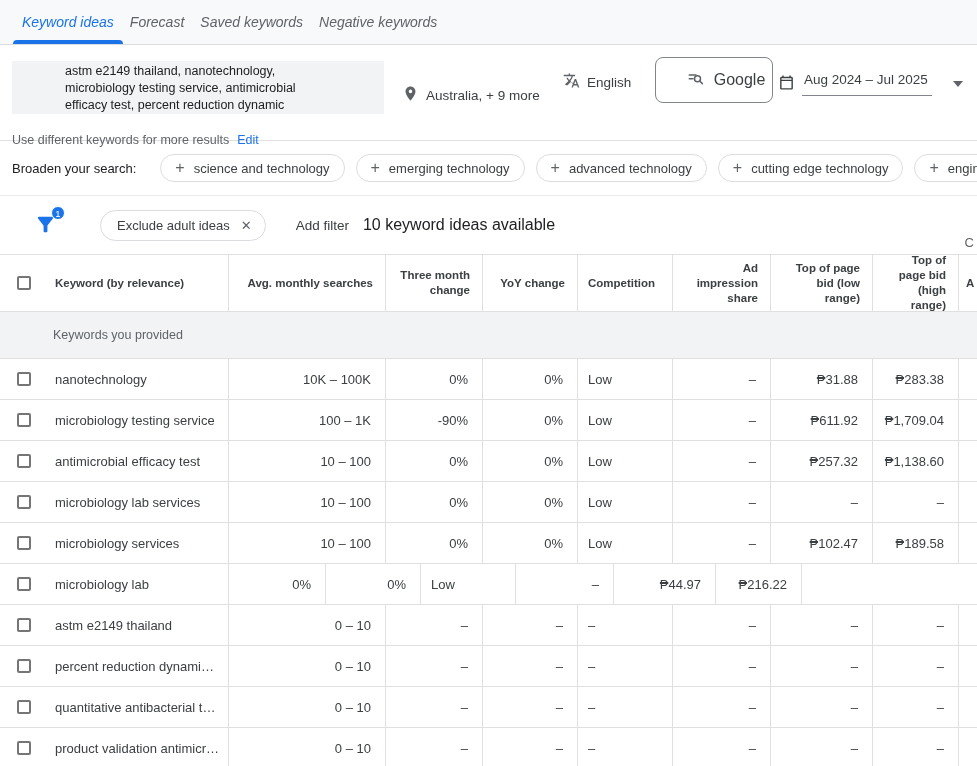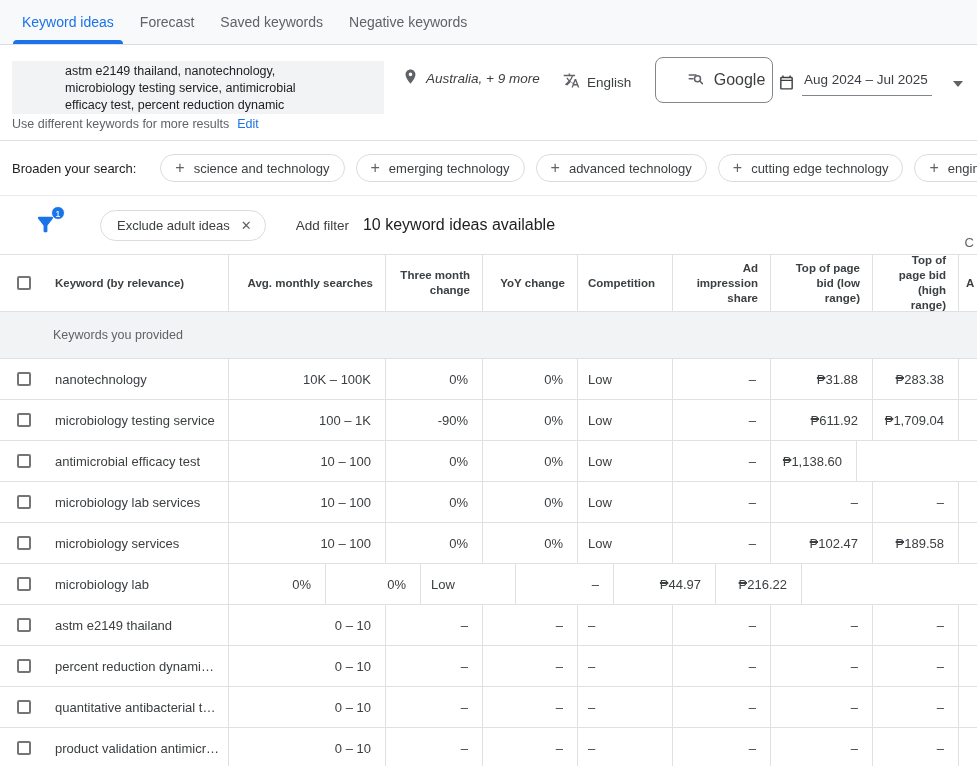--- a/index.html
+++ b/index.html
@@ -6,43 +6,43 @@
   html,body { width:977px; height:766px; }
   body {
     font-family:"Liberation Sans","DejaVu Sans",sans-serif;
     color:#3c4043; background:#fff; overflow:hidden;
   }
   .app { position:relative; width:977px; height:766px; overflow:hidden; }
 
   
   .tabbar {
     height:45px; background:#f8f9fa; border-bottom:1px solid #dadce0;
-    display:flex; align-items:stretch; padding-left:22px; gap:26px;
+    display:flex; align-items:stretch; padding-left:22px; gap:16px;font-style:italic;
   }
   .tab {
     display:flex; align-items:center; font-size:14px; font-weight:500;
     color:#5f6368; position:relative; cursor:pointer; white-space:nowrap;
   }
   .tab.active { color:#1a73e8; }
   .tab.active::after {
     content:""; position:absolute; left:-9px; right:-9px; bottom:0;
     height:4px; background:#1a73e8; border-radius:4px 4px 0 0;
   }
 
   
   .settings { position:relative; height:96px; border-bottom:1px solid #e0e0e0; background:#fff; }
   .kw-box {
     position:absolute; left:12px; top:16px; width:372px; height:53px;
     background:#f1f3f4; font-size:12.5px; line-height:17px; color:#202124;
     padding:2px 8px 0 53px; overflow:hidden;
   }
-  .kw-hint { position:absolute; left:12px; top:72px; font-size:12.5px; color:#5f6368; }
+  .kw-hint { position:absolute; left:12px; top:88px; font-size:12.5px; color:#5f6368; }
   .kw-hint .edit { color:#1a73e8; margin-left:8px; cursor:pointer; }
   .set-item { position:absolute; display:flex; align-items:center; gap:7px; font-size:13.5px; color:#3c4043; }
-  .set-loc  { left:402px; top:23px;font-style:italic; }
+  .set-loc  { left:402px; top:40px; }
   .set-lang { left:563px; top:27px; }
   .network-btn {
     position:absolute; left:655px; top:12px; width:118px; height:46px;
     border:1px solid #80868b; border-radius:8px; background:#fff;
     display:flex; align-items:center; justify-content:center; gap:9px;
     font-size:16px; color:#3c4043; cursor:pointer;padding-left:24px;
   }
   .daterange { left:778px; top:27px; cursor:pointer; }
   .daterange .dr-text { border-bottom:1px solid #80868b; padding:0 4px 8px 2px;text-align:right; }
   .daterange .caret { margin-left:14px; margin-top:-4px; }
@@ -318,20 +318,23 @@
           </div>
           <div class="cell c4 bl num">
             <span>0%</span>
           </div>
           <div class="cell c5 bl left">
             <span>Low</span>
           </div>
           <div class="cell c6 bl num">
             <span>–</span>
           </div>
+          <div class="cell c7 bl num">
+            <span>₱257.32</span>
+          </div>
           <div class="cell c8 bl num">
             <span>₱1,138.60</span>
           </div>
           <div class="cell c9 bl"></div>
         </div>
         <div class="trow">
           <div class="cell c1">
             <span class="checkbox"></span>
             <span class="kw">microbiology lab services</span>
           </div>

